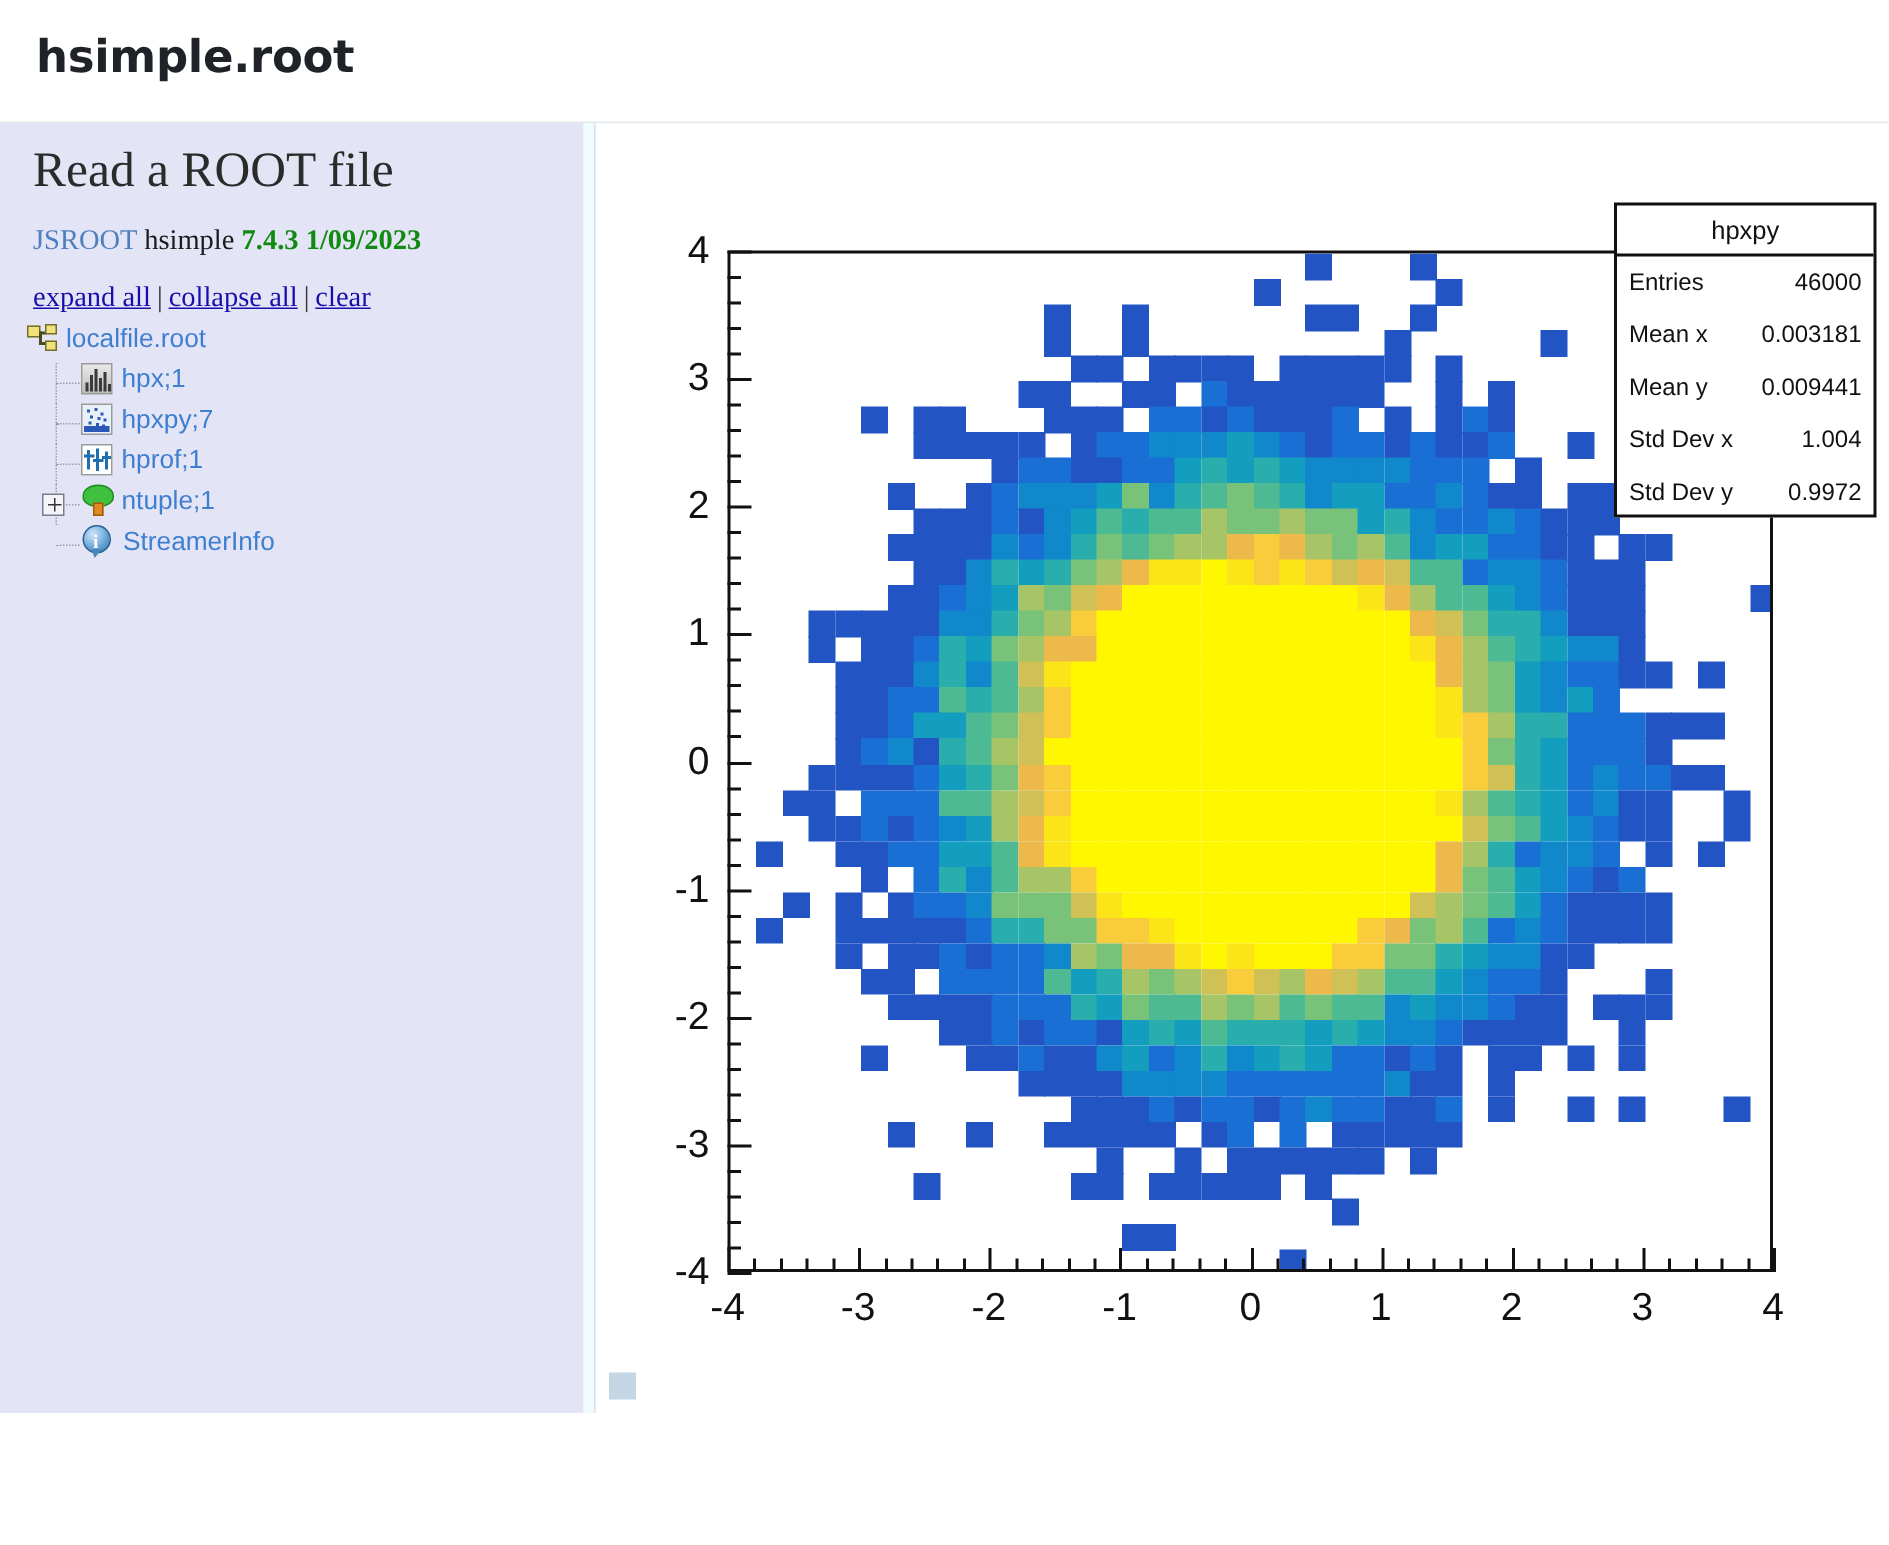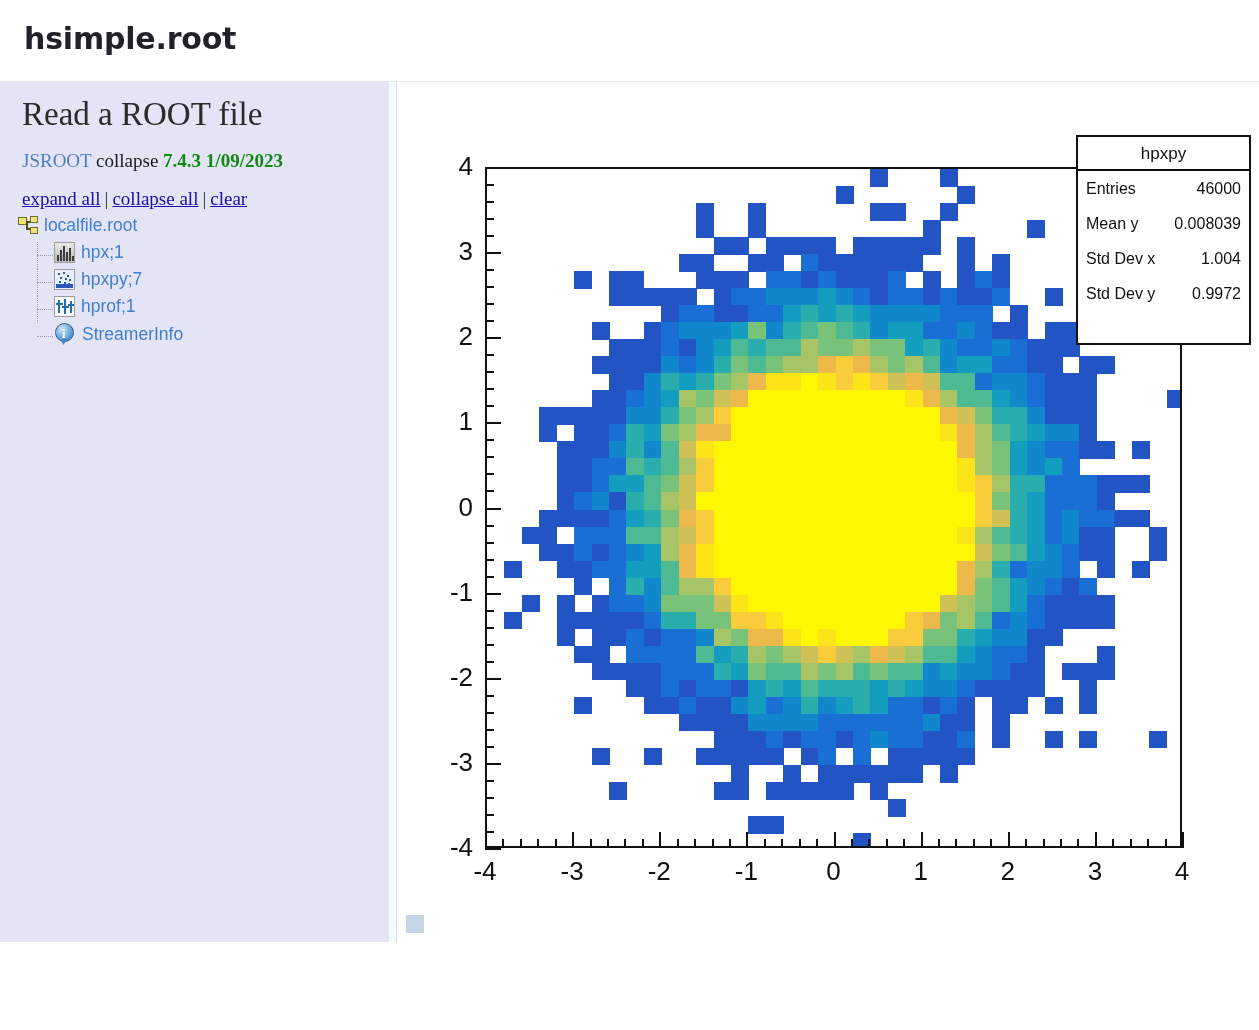--- a/index.html
+++ b/index.html
@@ -192,21 +192,21 @@
     <div class="title">hsimple.root</div>
   </div>
 
   <div id="bodywrap">
 
     <div id="sidebar">
       <h2>Read a ROOT file</h2>
 
       <div id="versionline">
         <span class="jsroot">JSROOT</span>
-        <span>collapse</span>
+        <span>hsimple</span>
         <span class="ver">7.4.3 1/09/2023</span>
       </div>
 
       <div id="actions">
         <a>expand all</a><span class="sep">|</span><a>collapse all</a><span class="sep">|</span><a>clear</a>
       </div>
 
       <div id="tree">
 
         <div class="trow" style="padding-left:0px;">
@@ -242,20 +242,29 @@
           <span class="dotline"></span>
           <span class="dotstub"></span>
           <span class="ico ico-box ico-hprof">
             <i style="left:3px;top:3px;height:13px;"></i><b style="left:1px;top:6px;width:7px;"></b>
             <i style="left:9px;top:2px;height:15px;"></i><b style="left:7px;top:9px;width:7px;"></b>
             <i style="left:15px;top:4px;height:12px;"></i><b style="left:13px;top:7px;width:6px;"></b>
           </span>
           <span class="tlabel">hprof;1</span>
         </div>
 
+        <div class="trow" style="padding-left:36px;">
+          <span class="dotline"></span>
+          <span class="dotstub"></span>
+          <span class="plusbox"></span>
+          <span class="ico ico-tree">
+            <span class="crown"></span><span class="trunk"></span>
+          </span>
+          <span class="tlabel">ntuple;1</span>
+        </div>
 
         <div class="trow" style="padding-left:36px;">
           <span class="dotstub"></span>
           <span class="ico ico-info">
             <span class="circ"></span><span class="i">i</span><span class="tail"></span>
           </span>
           <span class="tlabel">StreamerInfo</span>
         </div>
 
       </div>
@@ -1243,22 +1252,26 @@
             <div class="axlab" style="left: 19px; top: 750px; width: 56px; text-align: right;">-4</div>
           </div>
 
         <div id="stats">
           <div class="sthead">hpxpy</div>
           <div class="strow">
             <span class="k">Entries</span>
             <span class="v">46000</span>
           </div>
           <div class="strow">
+            <span class="k">Mean x</span>
+            <span class="v">0.003181</span>
+          </div>
+          <div class="strow">
             <span class="k">Mean y</span>
-            <span class="v">0.008039</span>
+            <span class="v">0.009441</span>
           </div>
           <div class="strow">
             <span class="k">Std Dev x</span>
             <span class="v">1.004</span>
           </div>
           <div class="strow">
             <span class="k">Std Dev y</span>
             <span class="v">0.9972</span>
           </div>
         </div>

